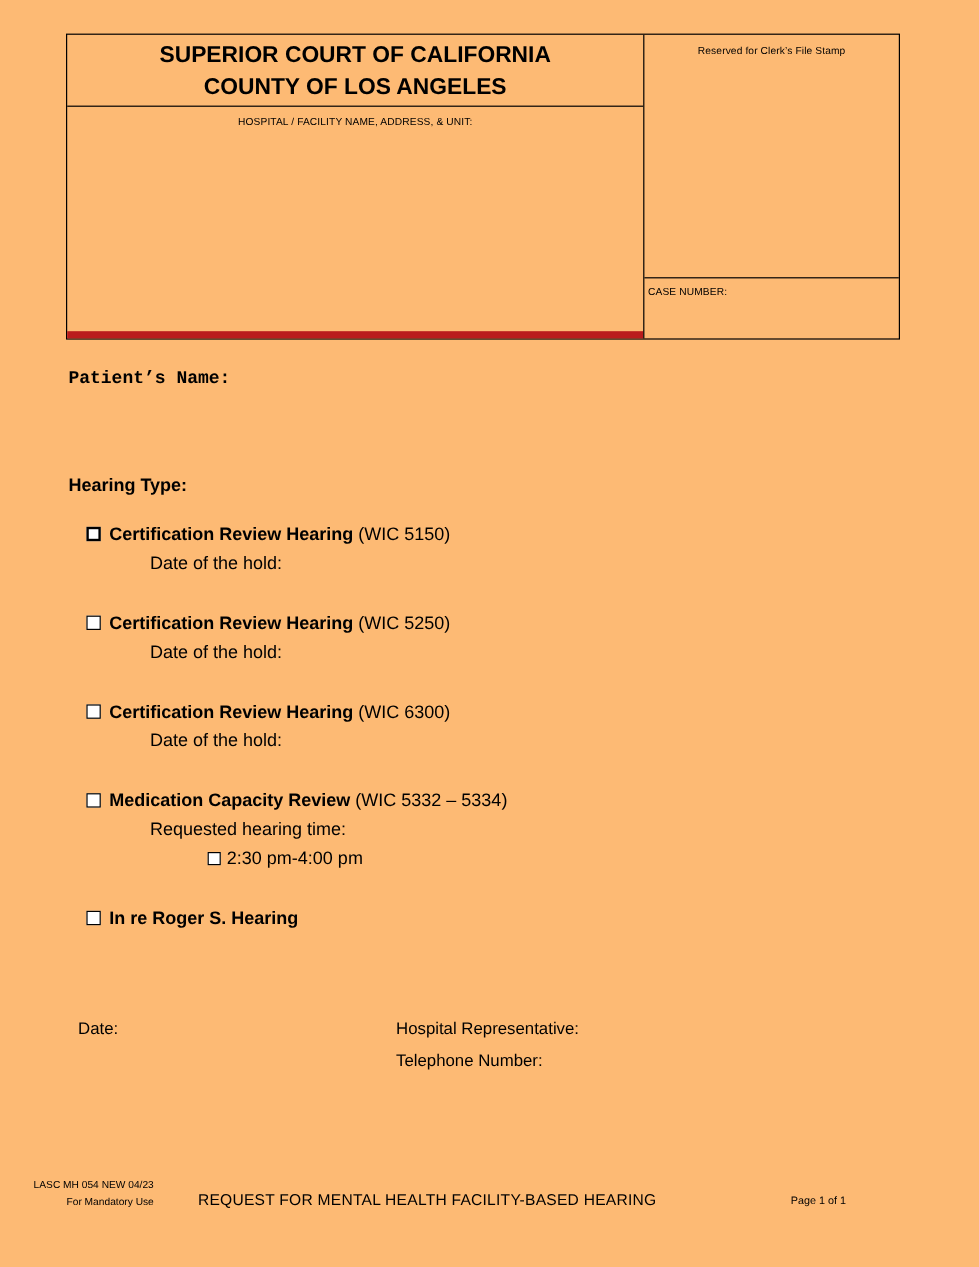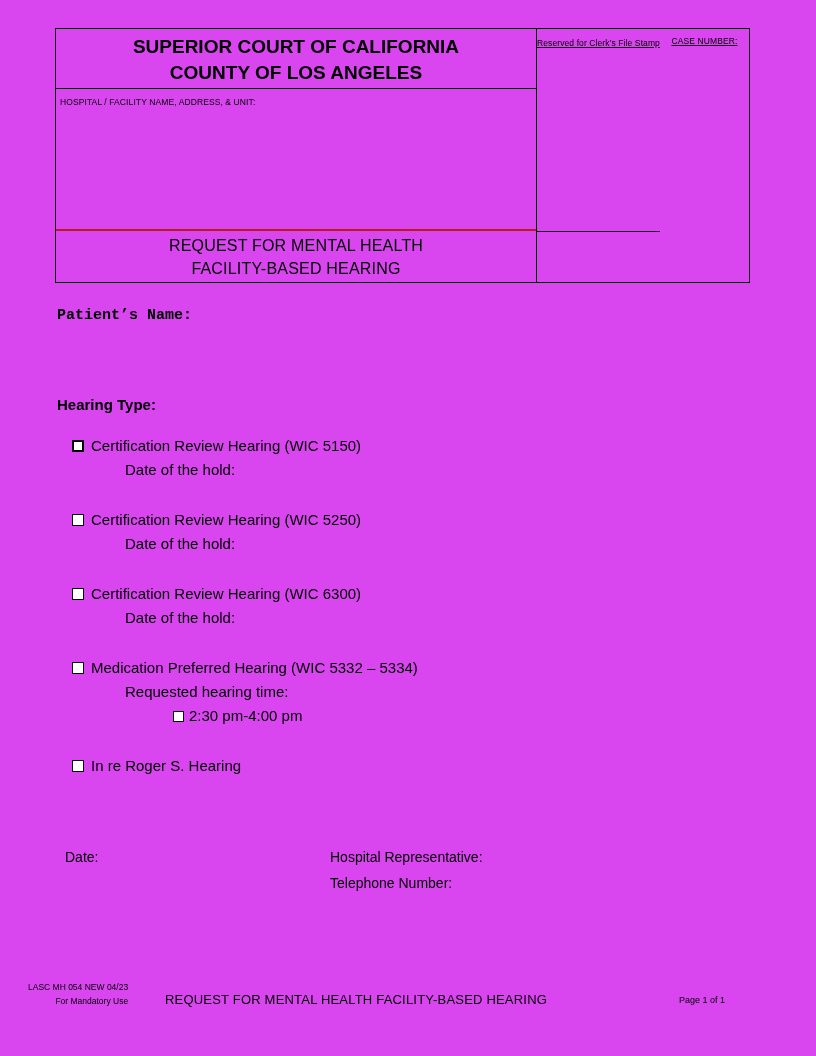--- a/index.html
+++ b/index.html
@@ -1,45 +1,45 @@
 <!DOCTYPE html>
 <html><head>
 <meta charset="utf-8">
 <style>
   * { margin:0; padding:0; box-sizing:border-box; }
   html,body { background:#ffffff; }
   body {
     width:816px; height:1056px; position:relative;
     font-family:"Liberation Sans", sans-serif; color:#000;
   }
-  .page { position:absolute; inset:0; background:#d946ef; }
+  .page { position:absolute; inset:0; background:#fdba74; }
 
   
   .header-table {
     position:absolute; left:55px; top:28px; width:695px; height:255px;
     border:1px solid #000; display:grid; grid-template-columns:480px 1fr;
   }
   .ht-left { display:flex; flex-direction:column; }
   .cell-court {
     height:60px; border-bottom:1px solid #000; text-align:center;
     font-weight:bold; font-size:19px; line-height:26px; padding-top:5px;
   }
-  .cell-facility { flex:1; border-bottom:2px solid #b91c1c; padding:2px 4px; }
+  .cell-facility { flex:1; border-bottom:6px solid #b91c1c; padding:2px 4px;text-align:center; }
   .small-label { font-size:8.5px; letter-spacing:0.1px; }
   .cell-formtitle {
     height:51px; text-align:center; font-size:16px; line-height:23px; padding-top:3px;
     letter-spacing:0.2px;
   }
-  .ht-right { border-left:1px solid #000; display:flex; flex-direction:row;text-decoration:underline; }
+  .ht-right { border-left:1px solid #000; display:flex; flex-direction:column; }
   .cell-stamp { height:203px; border-bottom:1px solid #000; text-align:center; padding-top:3px; }
-  .cell-case { flex:1; padding:1px 3px;text-align:center; }
+  .cell-case { flex:1; padding:1px 3px; }
 
   
   .patient-section { position:absolute; left:57px; top:307px; font-size:15px; }
-  .bold { font-weight:normal; }
+  .bold { font-weight:bold; }
   .patient-section .section-label { font-weight:bold; margin-bottom:7px;font-family:Liberation Mono, monospace; }
   .patient-section .sub-line { padding-left:40px; line-height:22px; }
 
   .hearing-label { position:absolute; left:57px; top:396px; font-size:15px; font-weight:bold; }
 
   .options { position:absolute; left:57px; top:434px; font-size:15px; width:640px; }
   .option { margin-bottom:26px; }
   .opt-title { padding-left:15px; line-height:24px; }
   .opt-sub { padding-left:68px; line-height:24px; }
   .opt-time { padding-left:116px; line-height:24px; }
@@ -53,39 +53,35 @@
   .cb-time1 { margin-right:5px; width:11px; height:11px; }
 
   
   .sig-date { position:absolute; left:65px; top:849px; font-size:14px; }
   .sig-rep  { position:absolute; left:330px; top:849px; font-size:14px; }
   .sig-phone{ position:absolute; left:330px; top:875px; font-size:14px; }
 
   
   .footer-left { position:absolute; left:28px; top:980px; font-size:8.5px; line-height:14px;text-align:right; }
   .footer-title { position:absolute; left:0; top:992px; width:712px; text-align:center; font-size:13px; letter-spacing:0.2px; }
-  .footer-page { position:absolute; left:679px; top:995px; font-size:9px; }
+  .footer-page { position:absolute; left:659px; top:995px; font-size:9px; }
 </style>
 </head>
 <body>
 
 <div class="page">
 
   <div class="header-table">
     <div class="ht-left">
       <div class="cell-court">
         <div>SUPERIOR COURT OF CALIFORNIA</div>
         <div>COUNTY OF LOS ANGELES</div>
       </div>
       <div class="cell-facility">
         <span class="small-label">HOSPITAL / FACILITY NAME, ADDRESS, &amp; UNIT:</span>
-      </div>
-      <div class="cell-formtitle">
-        <div>REQUEST FOR MENTAL HEALTH</div>
-        <div>FACILITY-BASED HEARING</div>
       </div>
     </div>
     <div class="ht-right">
       <div class="cell-stamp">
         <span class="small-label">Reserved for Clerk’s File Stamp</span>
       </div>
       <div class="cell-case">
         <span class="small-label">CASE NUMBER:</span>
       </div>
     </div>
@@ -115,21 +111,21 @@
 
     <div class="option">
       <div class="opt-title">
         <span class="checkbox"></span><span class="bold">Certification Review Hearing</span> <span>(WIC 6300)</span>
       </div>
       <div class="opt-sub">Date of the hold:</div>
     </div>
 
     <div class="option">
       <div class="opt-title">
-        <span class="checkbox"></span><span class="bold">Medication Preferred Hearing</span> <span>(WIC 5332 – 5334)</span>
+        <span class="checkbox"></span><span class="bold">Medication Capacity Review</span> <span>(WIC 5332 – 5334)</span>
       </div>
       <div class="opt-sub">Requested hearing time:</div>
       <div class="opt-time">
         <span class="checkbox cb-time1"></span><span>2:30 pm-4:00 pm</span>
       </div>
     </div>
 
     <div class="option">
       <div class="opt-title">
         <span class="checkbox"></span><span class="bold">In re Roger S. Hearing</span>

